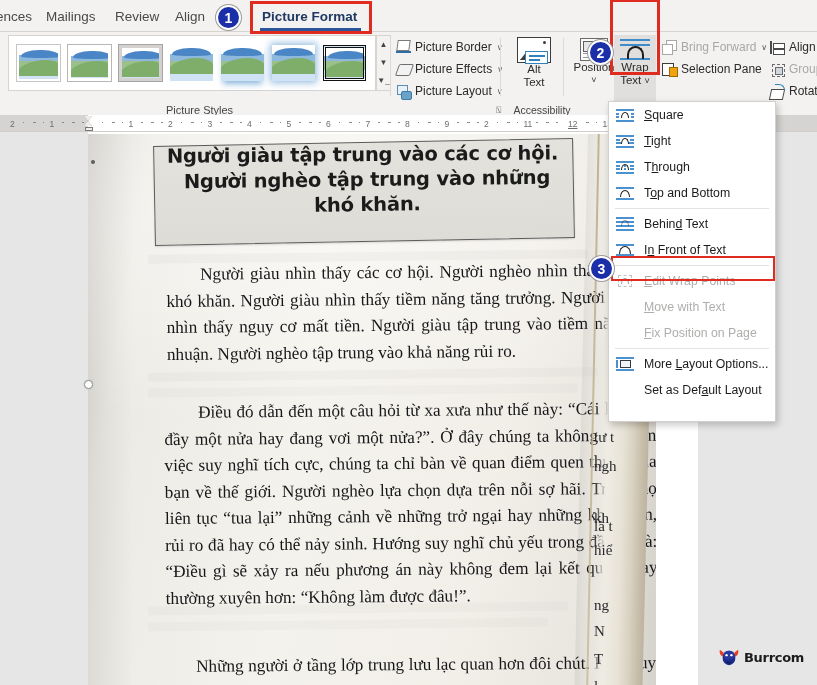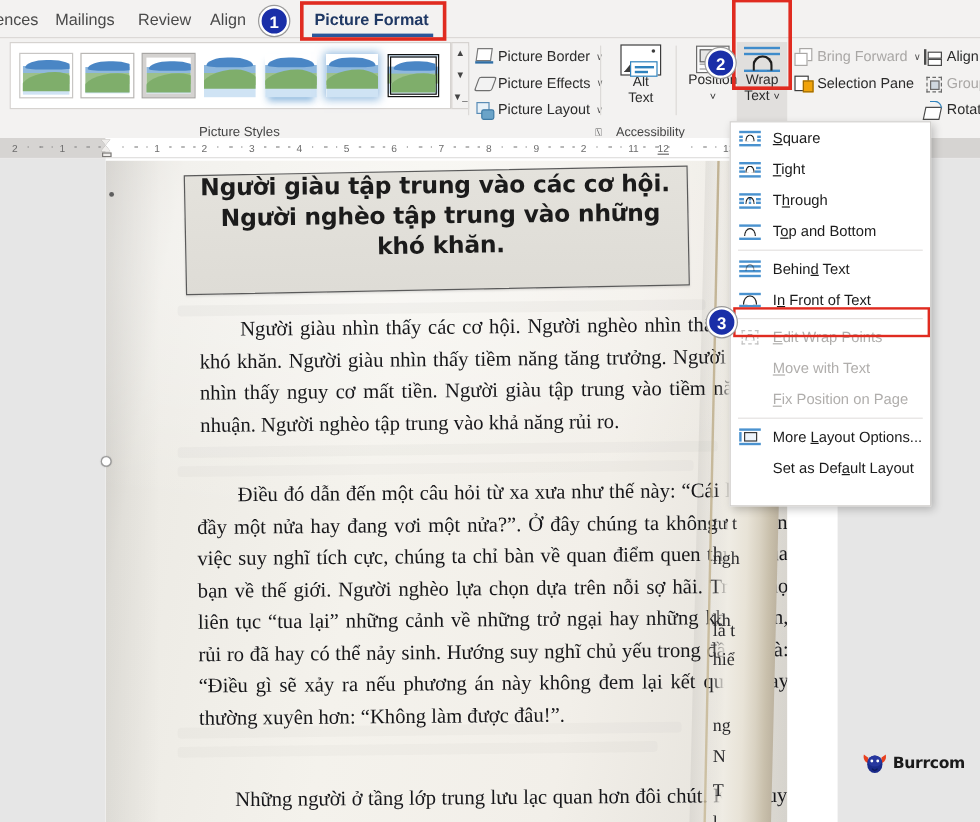--- a/index.html
+++ b/index.html
@@ -432,21 +432,21 @@
     border:2.5px solid #ffffff;
     box-shadow:0 0 0 1px #9a9a9a;
     font-family:"Liberation Sans", sans-serif;
   }
   #badge-1{ left:216px; top:5px; }
   #badge-2{ left:588px; top:40px; }
   #badge-3{ left:589px; top:256px; }
 
   
   #watermark{
-    position:absolute; left:718px; top:626px;
+    position:absolute; left:718px; top:647px;
     display:flex; align-items:center; gap:4px;justify-content:space-between;
   }
   #wm-logo{ width:22px; height:20px; position:relative; }
   #wm-text{
     font-family:"DejaVu Sans", sans-serif;
     font-weight:bold; font-size:13px; color:#1b1b1b; letter-spacing:-0.3px;
   }
 </style>
 </head>
 <body>
@@ -635,21 +635,21 @@
       <span class="rdash" style="left: 427.75px;"></span>
       <span class="rdot" style="left: 437.625px;"></span>
       <span class="rtick" style="left: 484px;">2</span>
       <span class="rdot" style="left: 457.375px;"></span>
       <span class="rdash" style="left: 467.25px;"></span>
       <span class="rdot" style="left: 477.125px;"></span>
       <span class="rtick" style="left: 523.5px;">11</span>
       <span class="rdot" style="left: 496.875px;"></span>
       <span class="rdash" style="left: 506.75px;"></span>
       <span class="rdot" style="left: 516.625px;"></span>
-      <span class="rtick" style="left: 548px; text-decoration: underline;">12</span>
+      <span class="rtick" style="left: 568px; text-decoration: underline;">12</span>
       <span class="rdot" style="left: 536.375px;"></span>
       <span class="rdash" style="left: 546.25px;"></span>
       <span class="rdot" style="left: 556.125px;"></span>
       <span class="rtick" style="left: 602.5px;">13</span>
       <span class="rdot" style="left: 575.875px;"></span>
       <span class="rdash" style="left: 585.75px;"></span>
       <span class="rdot" style="left: 595.625px;"></span>
       <span class="rtick" style="left: 642px;">14</span>
       <span class="rdot" style="left: 615.375px;"></span>
       <span class="rdash" style="left: 625.25px;"></span>

